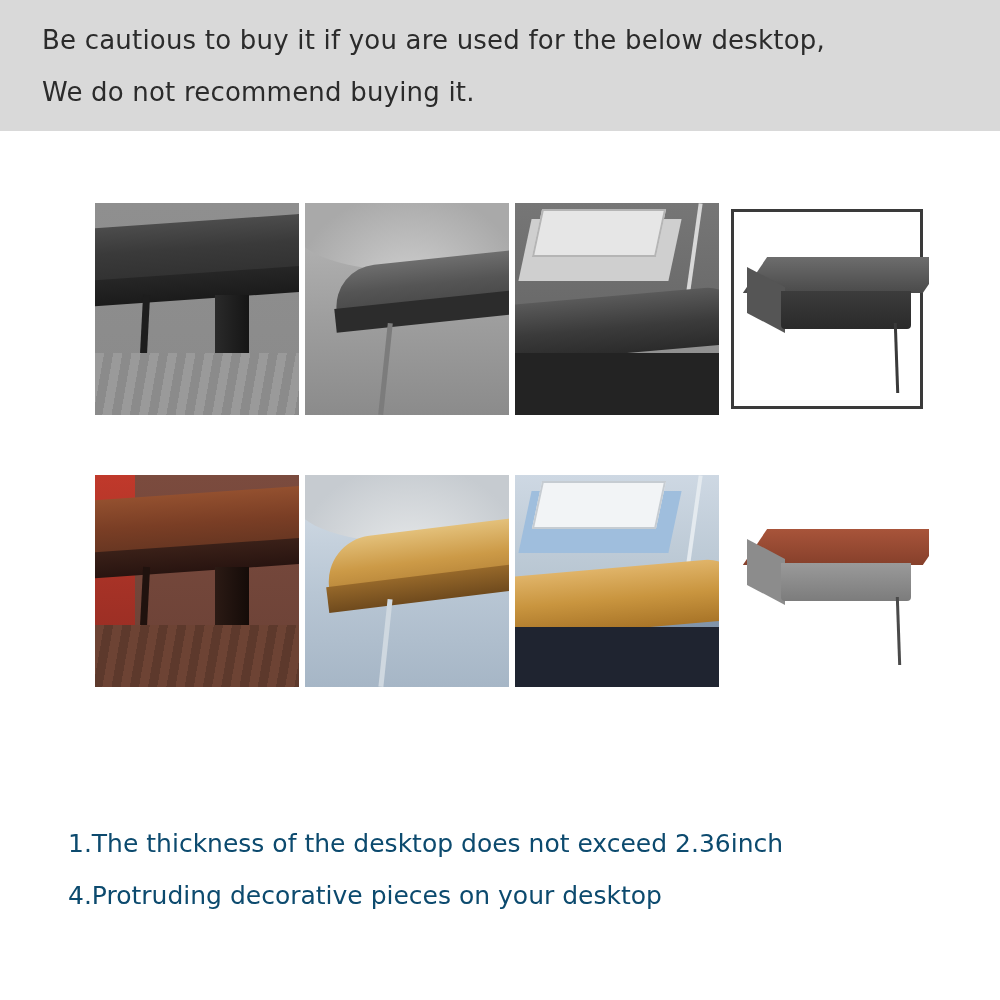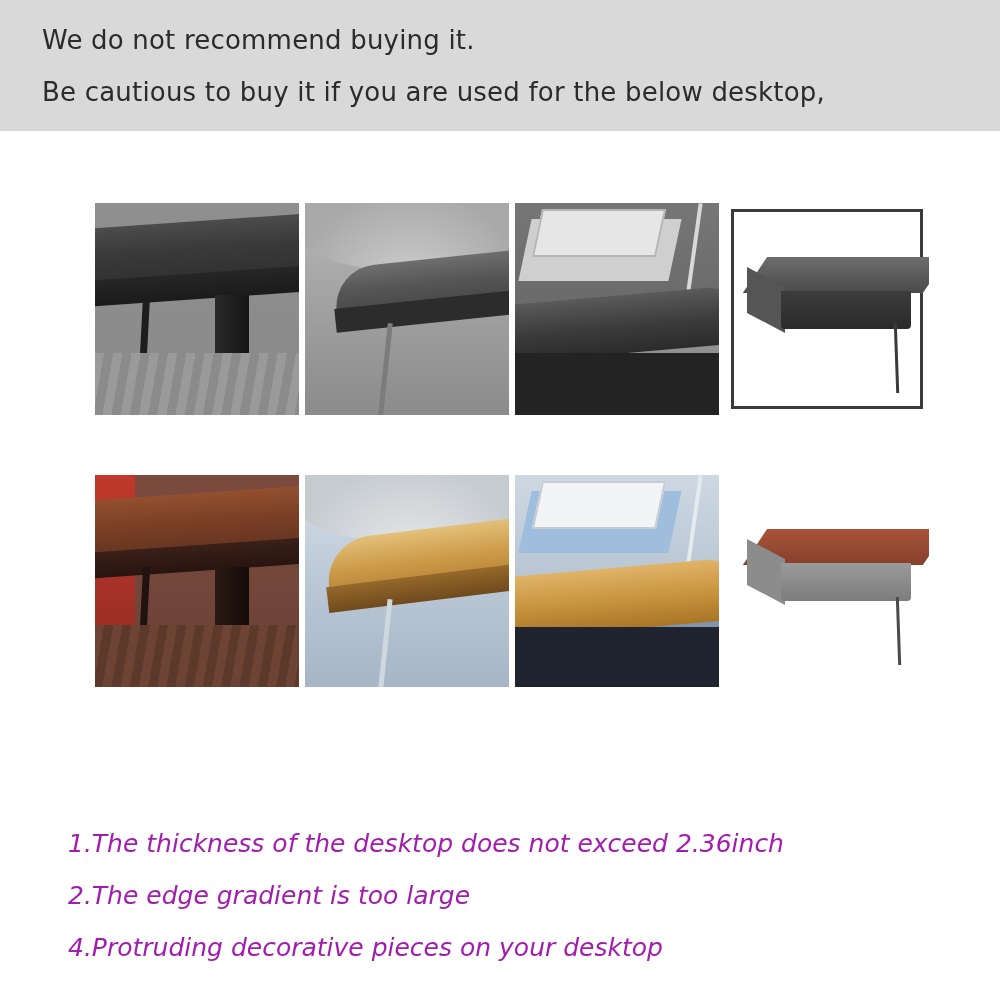--- a/index.html
+++ b/index.html
@@ -377,33 +377,32 @@
   
   .notes {
     position: absolute;
     left: 68px;
     top: 818px;
     width: 900px;
   }
   .note-line {
     font-size: 25px;
     line-height: 52px;
-    color: #a21caf;
+    color: #0c4a6e;
     white-space: nowrap;
-    font-style: italic;
   }
 </style>
 </head>
 <body>
 
 <div class="page">
 
   <div class="banner">
+    <div class="banner-line">Be cautious to buy it if you are used for the below desktop,</div>
     <div class="banner-line">We do not recommend buying it.</div>
-    <div class="banner-line">Be cautious to buy it if you are used for the below desktop,</div>
   </div>
 
   <div class="grid grid-top">
     <div class="cell c1">
       <div class="inner">
         <div class="desk"></div>
           <div class="desk2"></div>
         <div class="leg-a"></div>
           <div class="leg-b"></div>
           <div class="floor"></div>
@@ -472,17 +471,16 @@
         <div class="slab"></div>
           <div class="slab-side"></div>
           <div class="slab-front"></div>
         <div class="legline"></div>
       </div>
     </div>
   </div>
 
   <div class="notes">
     <div class="note-line">1.The thickness of the desktop does not exceed 2.36inch</div>
-    <div class="note-line">2.The edge gradient is too large</div>
     <div class="note-line">4.Protruding decorative pieces on your desktop</div>
   </div>
 
 </div>
 
 </body></html>

